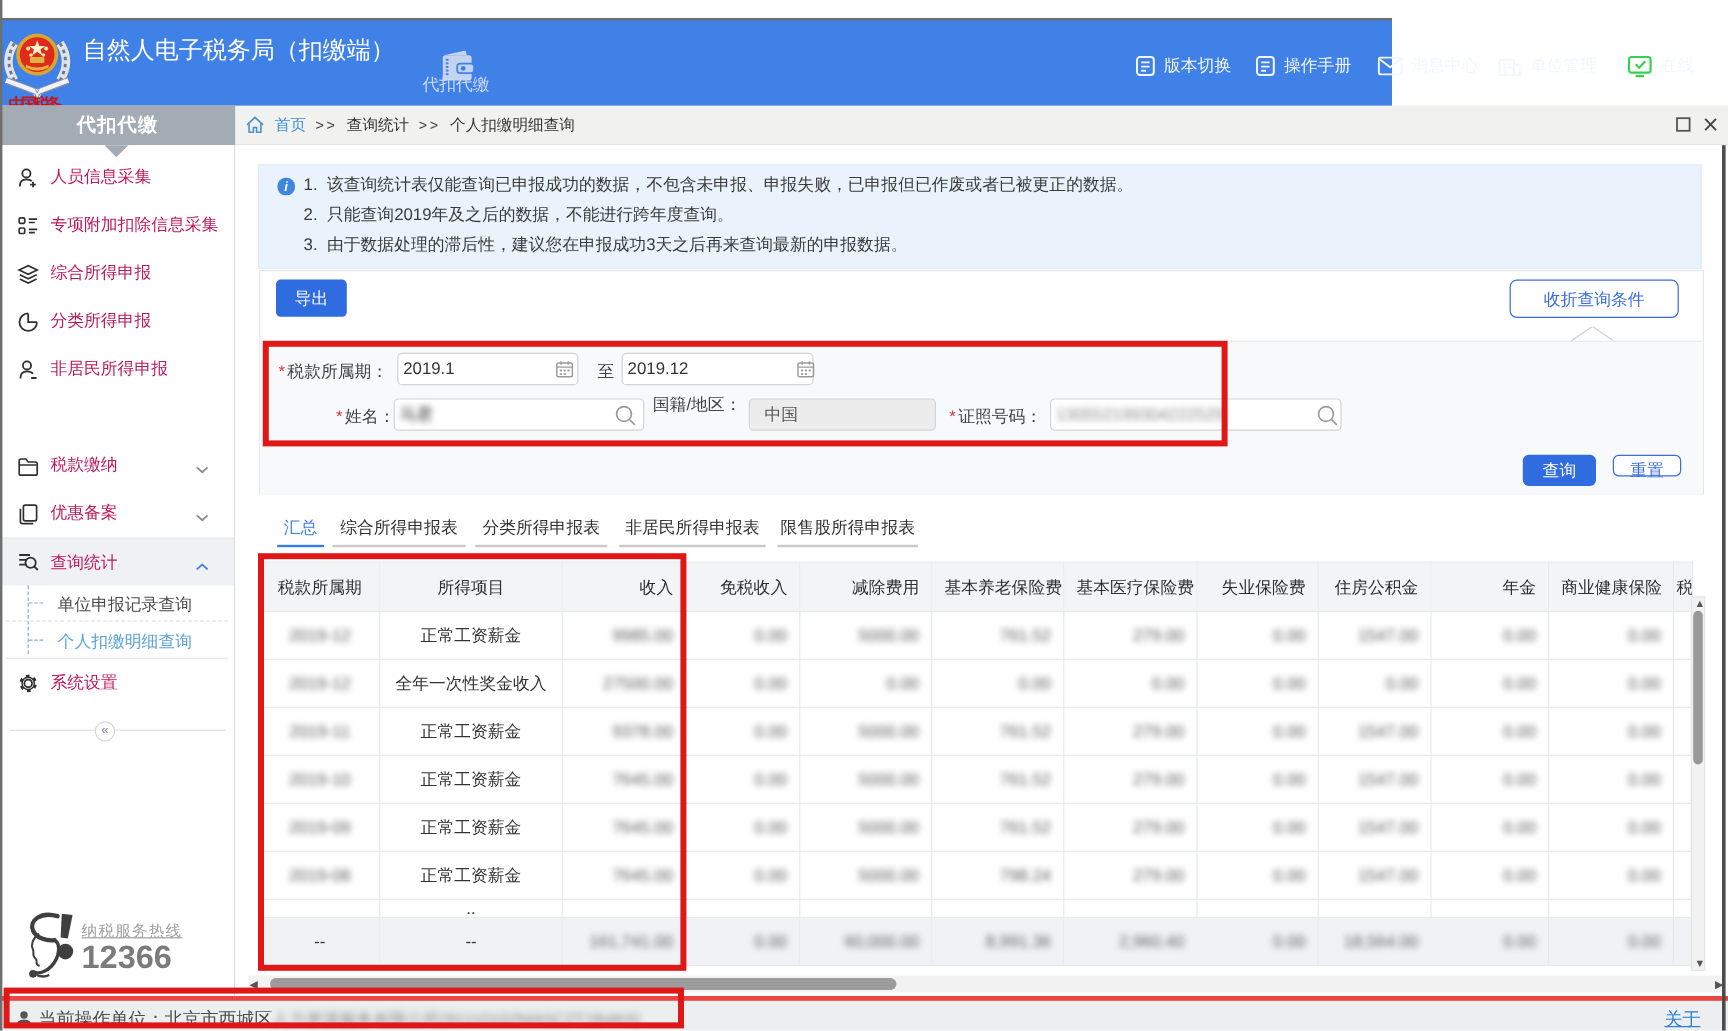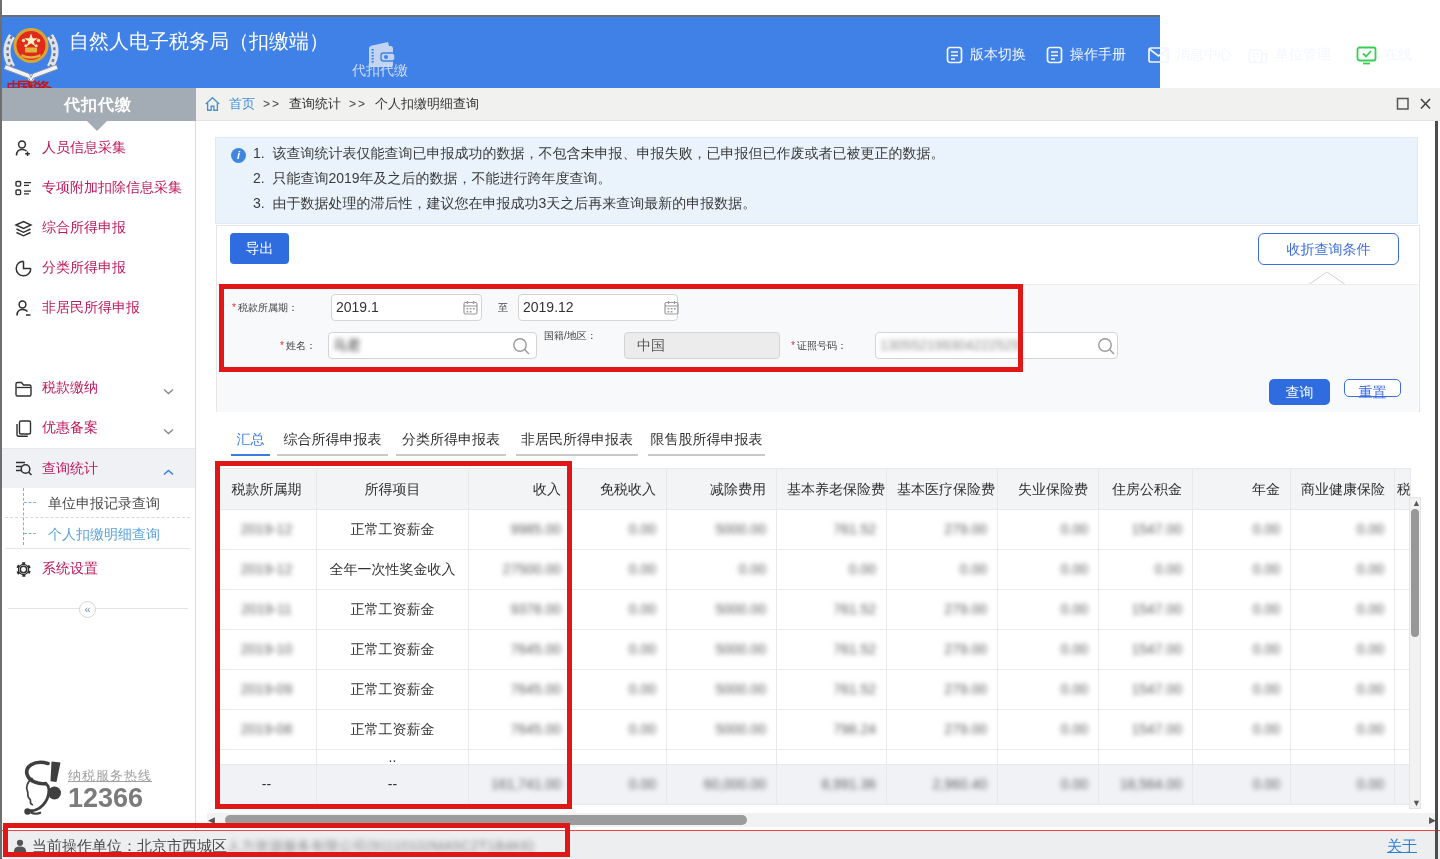--- a/index.html
+++ b/index.html
@@ -43,21 +43,21 @@
 
 
 #content { position:absolute; left:196px; top:121px; width:1240px; height:709px; background:#fff; }
 #infobox { position:absolute; left:19px; top:16px; width:1203px; height:87px; background:#eaf3fc; border:1px solid #dcebf9; font-size:14px; color:#3a3a3a; }
 #infobox .row { margin-left:37px; margin-top:6px; line-height:19px; }
 #infobox .ic { position:absolute; left:15px; top:10px; }
 #btn-export { position:absolute; left:34px; top:112px; width:59px; height:31px; background:#2f6cdf; color:#fff; font-size:14px; text-align:center; line-height:31px; border-radius:4px; }
 #btn-fold { position:absolute; left:1062px; top:112px; width:141px; height:32px; border:1px solid #3a6ce0; border-radius:6px; color:#3a6ce0; font-size:14px; text-align:center; line-height:30px; background:#fff; }
 #fold-caret { position:absolute; left:1112px; top:151px; }
 #formpanel { position:absolute; left:21px; top:163px; width:1201px; height:128px; background:#f8f9fb; border-top:1px solid #ececec; }
-.flabel { position:absolute; font-size:10px; color:#404040; }
+.flabel { position:absolute; font-size:14px; color:#404040; }
 .star { color:#e03030; margin-right:2px; }
 .inp { position:absolute; background:#fff; border:1px solid #d4d4d4; border-radius:4px; height:27px; font-size:14px; color:#333; line-height:25px; padding-left:4px; }
 .inp.dis { background:#ececec; color:#555; }
 .calic { position:absolute; }
 .magic { position:absolute; }
 #btn-q { position:absolute; left:1073px; top:258px; width:61px; height:26px; background:#2f6cdf; color:#fff; font-size:14px; text-align:center; line-height:26px; border-radius:5px; }
 #btn-r { position:absolute; left:1148px; top:258px; width:57px; height:18px; background:#fff; border:1px solid #3a6ce0; color:#3a6ce0; font-size:14px; text-align:center; line-height:24px; border-radius:5px; }
 
 #qpanel { position:absolute; left:20px; top:104px; width:1204px; height:187px; border:1px solid #e6e6e6; }
 
@@ -81,21 +81,21 @@
 .blurl { filter:blur(2.8px); color:#8a8a8a; }
 
 
 #vsb { position:absolute; left:1213px; top:376px; width:12px; height:312px; background:#f2f2f2; border:1px solid #e4e4e4; }
 #vsb .thumb { position:absolute; left:1px; top:11px; width:8px; height:128px; background:#989898; border-radius:4px; }
 #hsb { position:absolute; left:11px; top:692px; width:1230px; height:14px; background:#f2f2f2; }
 #hsb .thumb { position:absolute; left:18px; top:2px; width:522px; height:10px; background:#9c9c9c; border-radius:5px; }
 .sbarrow { position:absolute; font-size:9px; color:#555; }
 
 
-#bottombar { position:absolute; left:0; top:830px; width:1440px; height:29px; background:#eceef0; border-top:1px solid #ef4444; font-size:15px; color:#4c4c4c; }
+#bottombar { position:absolute; left:0; top:830px; width:1440px; height:29px; background:#eceef0; border-top:4px solid #ef4444; font-size:15px; color:#4c4c4c; }
 #bottombar .txt { position:absolute; left:32px; top:6px; }
 #about { position:absolute; right:23px; top:6px; color:#2a7fd4; text-decoration:underline; }
 
 
 #rborder { position:absolute; left:1435px; top:121px; width:3px; height:738px; background:#4c4c4c; }
 
 
 .red { position:absolute; border:5px solid #e01717; }
 #red1 { left:219px; top:284px; width:804px; height:88px; }
 #red2 { left:215px; top:461px; width:357px; height:348px; }

